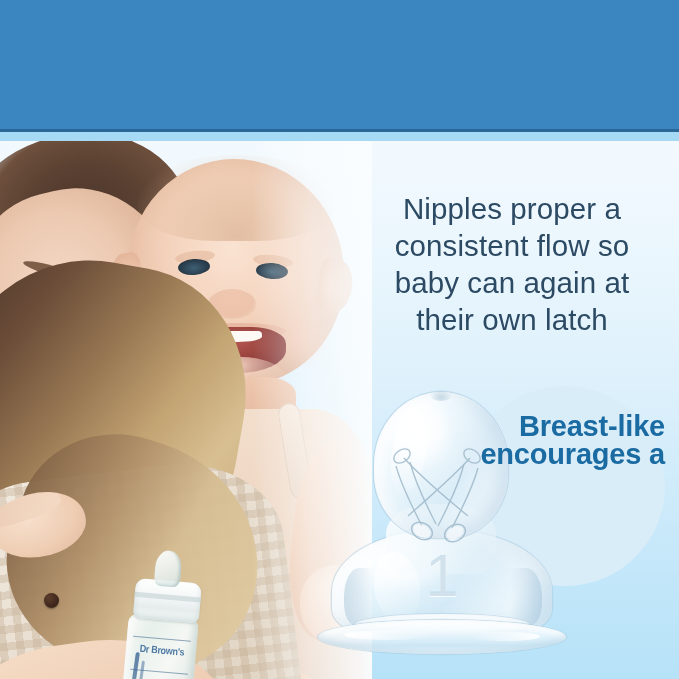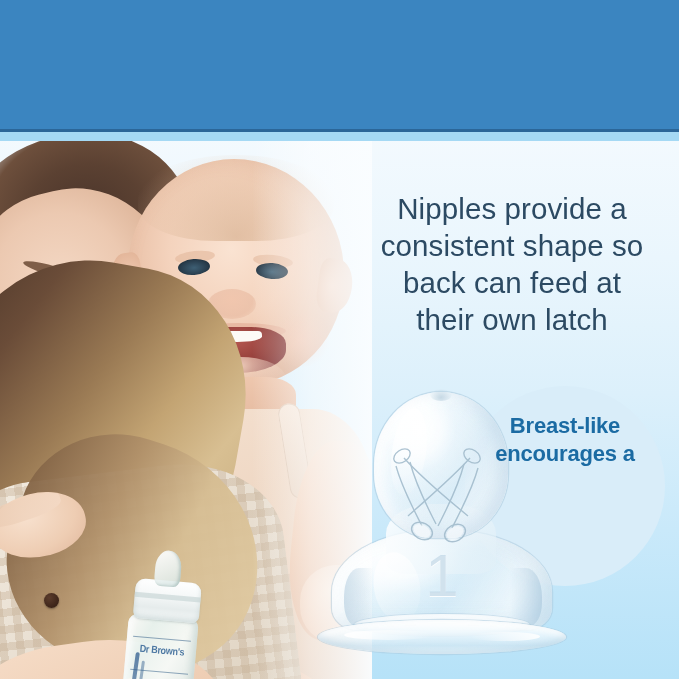--- a/index.html
+++ b/index.html
@@ -390,24 +390,24 @@
   
   #callout{
     position:absolute; left:465px; top:386px; width:200px; height:200px;
     border-radius:50%;
     background:#d9edf9;
     z-index:28;
   }
   #callout-text{
     position:absolute; left:465px; top:412px; width:200px;
     z-index:34;
-    text-align:center;
+    text-align:right;
     color:#1b6ba3;
     font-weight:bold;
-    font-size:22px;
+    font-size:29px;
     line-height:28px;
     letter-spacing:-.2px;
   }
   #callout-text .ln{ display:block; white-space:nowrap; }
 
   
   #nipple{
     position:absolute; left:318px; top:392px; width:248px; height:258px;
     z-index:30;
   }
@@ -571,23 +571,23 @@
       <div id="bottle-vent2"></div>
       <div id="bottle-collar"></div>
       <div id="bottle-collar-ring"></div>
       <div id="bottle-nipple"></div>
     </div>
 
     <div id="photo-fade"></div>
   </div>
 
   <div id="copy" style="color: rgb(44, 74, 99);">
-    <span class="ln">Nipples provide a</span>
-    <span class="ln">consistent shape so</span>
-    <span class="ln">back can feed at</span>
+    <span class="ln">Nipples proper a</span>
+    <span class="ln">consistent flow so</span>
+    <span class="ln">baby can again at</span>
     <span class="ln">their own latch</span>
   </div>
 
   <div id="callout" style="background: rgb(217, 237, 249);"></div>
   <div id="callout-text" style="color: rgb(27, 107, 163);">
     <span class="ln">Breast-like</span>
     <span class="ln">encourages a</span>
   </div>
 
   <div id="np-shadow"></div>

